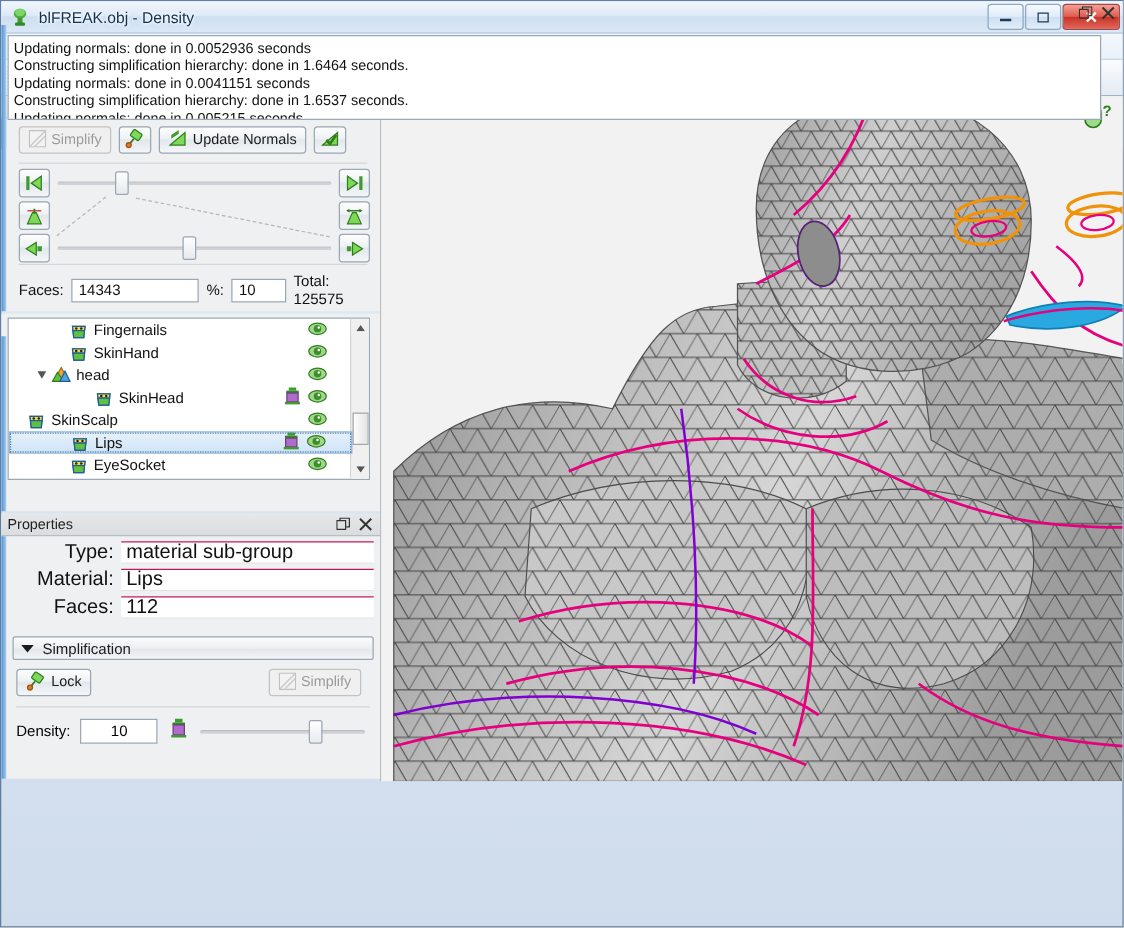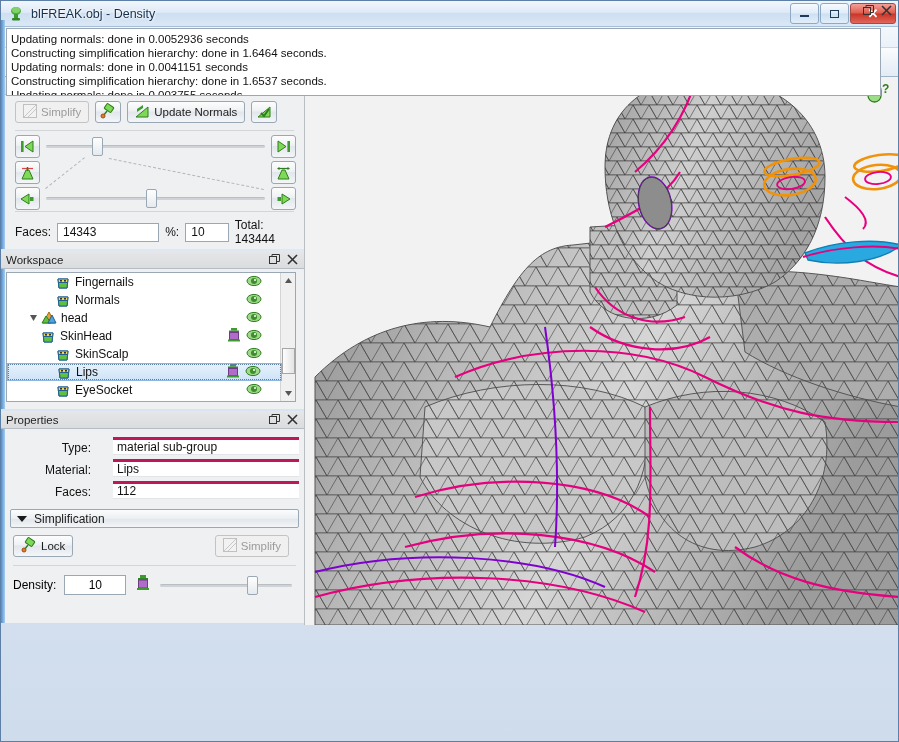--- a/index.html
+++ b/index.html
@@ -167,25 +167,25 @@
   
   #properties { left: 0; top: 410px; width: 303px; height: 212px; }
   .group-head {
     margin: 4px 5px 0 5px; height: 19px;
     border: 1px solid #9aa7b4; border-radius: 2px;
     background: linear-gradient(180deg,#fbfcfd 0%,#eceff2 50%,#e3e7eb 55%,#f3f5f7 100%);
     display: flex; align-items: center; padding-left: 6px; gap: 7px;
     font-size: 12px; color: #1b1b1b;
   }
   .tri-down { width: 0; height: 0; border-left: 5px solid transparent; border-right: 5px solid transparent; border-top: 6px solid #1b1b1b; }
-  .prop-row { display: flex; align-items: flex-end; height: 22px; font-size: 12px; gap: 16px; }
+  .prop-row { display: flex; align-items: flex-start; height: 22px; font-size: 16px; }
   .prop-label { width: 92px; text-align: right; padding-right: 6px; color: #111; }
   .prop-value {
     flex: 1; margin-right: 5px; height: 18px; background: #ffffff;
-    border-top: 3px solid #be185d; border-bottom: 1px solid #e2e4e6;
+    border-top: 1px solid #be185d; border-bottom: 1px solid #e2e4e6;
     display: flex; align-items: center; padding-left: 4px; color: #111;
   }
   .simp-row { display: flex; align-items: center; padding: 7px 8px 0 8px; }
   .density-row { display: flex; align-items: center; gap: 8px; padding: 8px 0 0 8px; font-size: 12px; }
   .dfield {
     width: 62px; height: 20px; border: 1px solid #9aa7b4; background: #fff;
     display: flex; align-items: center; justify-content: center; font-size: 12px;
   }
 
   
@@ -476,43 +476,26 @@
         <div class="diag" id="diag-right" style="left: 104.26px; top: 27px; width: 157.815px; transform: rotate(11.3284deg);"></div>
       </div>
 
       <div class="hr-line" style="margin-top:2px;"></div>
 
       <div class="faces-row">
         <span>Faces:</span>
         <span class="tfield" style="width:106px;">14343</span>
         <span>%:</span>
         <span class="tfield" style="width:45px;">10</span>
-        <span>Total: 143444</span>
+        <span>Total: 125575</span>
       </div>
     </div>
   </div>
 
   <div class="panel" id="workspace">
-    <div class="panel-head">
-      <span>Workspace</span>
-      <span class="ph-btns">
-        <span class="ph-btn">
-          <svg width="11" height="11" viewBox="0 0 11 11">
-              <rect x="0.5" y="2.5" width="7" height="7" fill="none" stroke="#333"></rect>
-              <polyline points="3,2.5 3,0.5 10.5,0.5 10.5,7.5 8,7.5" fill="none" stroke="#333"></polyline>
-            </svg>
-        </span>
-        <span class="ph-btn">
-          <svg width="11" height="11" viewBox="0 0 11 11">
-              <line x1="1" y1="1" x2="10" y2="10" stroke="#333" stroke-width="1.6"></line>
-              <line x1="10" y1="1" x2="1" y2="10" stroke="#333" stroke-width="1.6"></line>
-            </svg>
-        </span>
-      </span>
-    </div>
     <div class="left-rail" style="top:18px;height:140px;"></div>
     <div class="panel-body">
       <div class="tree" id="tree">
         <div class="tree-sb">
           <div class="sb-arrow" style="top:0;">
             <svg width="7" height="5" viewBox="0 0 7 5">
                 <polygon points="3.5,0 7,5 0,5" fill="#555"></polygon>
               </svg>
           </div>
           <div class="sb-thumb" style="top:75px;"></div>
@@ -542,21 +525,21 @@
           </div>
           <div class="tree-row" style="padding-left: 34px; width: 275px;">
             <span class="arrow-col"></span>
             <span class="tw-icon"><svg width="16" height="16" viewBox="0 0 16 16">
                 <path d="M3,5 L13,5 L12,14 L4,14 Z" fill="#4fa3e0" stroke="#1f5f94"></path>
                 <path d="M3,5 L13,5 L12.6,8.5 L3.4,8.5 Z" fill="#f2d94e" stroke="#1f5f94"></path>
                 <path d="M3.4,8.5 L12.6,8.5 L12,14 L4,14 Z" fill="#5fc13f" stroke="#1f5f94"></path>
                 <circle cx="6" cy="6.8" r="1" fill="#222"></circle>
                 <circle cx="10" cy="6.8" r="1" fill="#222"></circle>
               </svg></span>
-            <span class="tw-label">Normals</span>
+            <span class="tw-label">SkinHand</span>
             <span class="tw-right">
               <span><svg width="16" height="14" viewBox="0 0 16 14">
                   <ellipse cx="8" cy="7" rx="7" ry="4.6" fill="#9fd88a" stroke="#2f7d1e"></ellipse>
                   <circle cx="8" cy="7" r="3" fill="#3c8f2a"></circle>
                   <circle cx="9" cy="6" r="1" fill="#fff"></circle>
                 </svg></span>
             </span>
           </div>
           <div class="tree-row" style="padding-left: 20px; width: 275px; justify-content: center;">
             <span class="arrow-col">
@@ -571,21 +554,21 @@
               </svg></span>
             <span class="tw-label">head</span>
             <span class="tw-right">
               <span><svg width="16" height="14" viewBox="0 0 16 14">
                   <ellipse cx="8" cy="7" rx="7" ry="4.6" fill="#9fd88a" stroke="#2f7d1e"></ellipse>
                   <circle cx="8" cy="7" r="3" fill="#3c8f2a"></circle>
                   <circle cx="9" cy="6" r="1" fill="#fff"></circle>
                 </svg></span>
             </span>
           </div>
-          <div class="tree-row" style="padding-left: 19px; width: 275px;">
+          <div class="tree-row" style="padding-left: 54px; width: 275px;">
             <span class="arrow-col"></span>
             <span class="tw-icon"><svg width="16" height="16" viewBox="0 0 16 16">
                 <path d="M3,5 L13,5 L12,14 L4,14 Z" fill="#4fa3e0" stroke="#1f5f94"></path>
                 <path d="M3,5 L13,5 L12.6,8.5 L3.4,8.5 Z" fill="#f2d94e" stroke="#1f5f94"></path>
                 <path d="M3.4,8.5 L12.6,8.5 L12,14 L4,14 Z" fill="#5fc13f" stroke="#1f5f94"></path>
                 <circle cx="6" cy="6.8" r="1" fill="#222"></circle>
                 <circle cx="10" cy="6.8" r="1" fill="#222"></circle>
               </svg></span>
             <span class="tw-label">SkinHead</span>
             <span class="tw-right">
@@ -595,21 +578,21 @@
                   <rect x="3.5" y="5.5" width="9" height="7" fill="#b06ccb" stroke="#6f3b85"></rect>
                   <rect x="2" y="12.5" width="12" height="2" fill="#3f9b30"></rect>
                 </svg></span>
               <span><svg width="16" height="14" viewBox="0 0 16 14">
                   <ellipse cx="8" cy="7" rx="7" ry="4.6" fill="#9fd88a" stroke="#2f7d1e"></ellipse>
                   <circle cx="8" cy="7" r="3" fill="#3c8f2a"></circle>
                   <circle cx="9" cy="6" r="1" fill="#fff"></circle>
                 </svg></span>
             </span>
           </div>
-          <div class="tree-row" style="padding-left: 34px; width: 275px;">
+          <div class="tree-row" style="width: 275px;">
             <span class="arrow-col"></span>
             <span class="tw-icon"><svg width="16" height="16" viewBox="0 0 16 16">
                 <path d="M3,5 L13,5 L12,14 L4,14 Z" fill="#4fa3e0" stroke="#1f5f94"></path>
                 <path d="M3,5 L13,5 L12.6,8.5 L3.4,8.5 Z" fill="#f2d94e" stroke="#1f5f94"></path>
                 <path d="M3.4,8.5 L12.6,8.5 L12,14 L4,14 Z" fill="#5fc13f" stroke="#1f5f94"></path>
                 <circle cx="6" cy="6.8" r="1" fill="#222"></circle>
                 <circle cx="10" cy="6.8" r="1" fill="#222"></circle>
               </svg></span>
             <span class="tw-label">SkinScalp</span>
             <span class="tw-right">
@@ -867,17 +850,17 @@
             </svg>
         </span>
       </span>
     </div>
     <div class="left-rail" style="top:19px;height:99px;"></div>
     <div class="log-box" id="log-box">
         <div>Updating normals:  done in 0.0052936 seconds</div>
         <div>Constructing simplification hierarchy: done in 1.6464 seconds.</div>
         <div>Updating normals:  done in 0.0041151 seconds</div>
         <div>Constructing simplification hierarchy: done in 1.6537 seconds.</div>
-        <div>Updating normals:  done in 0.003755 seconds</div>
+        <div>Updating normals:  done in 0.005215 seconds</div>
       </div>
   </div>
 
 </div>
 
 </body></html>

